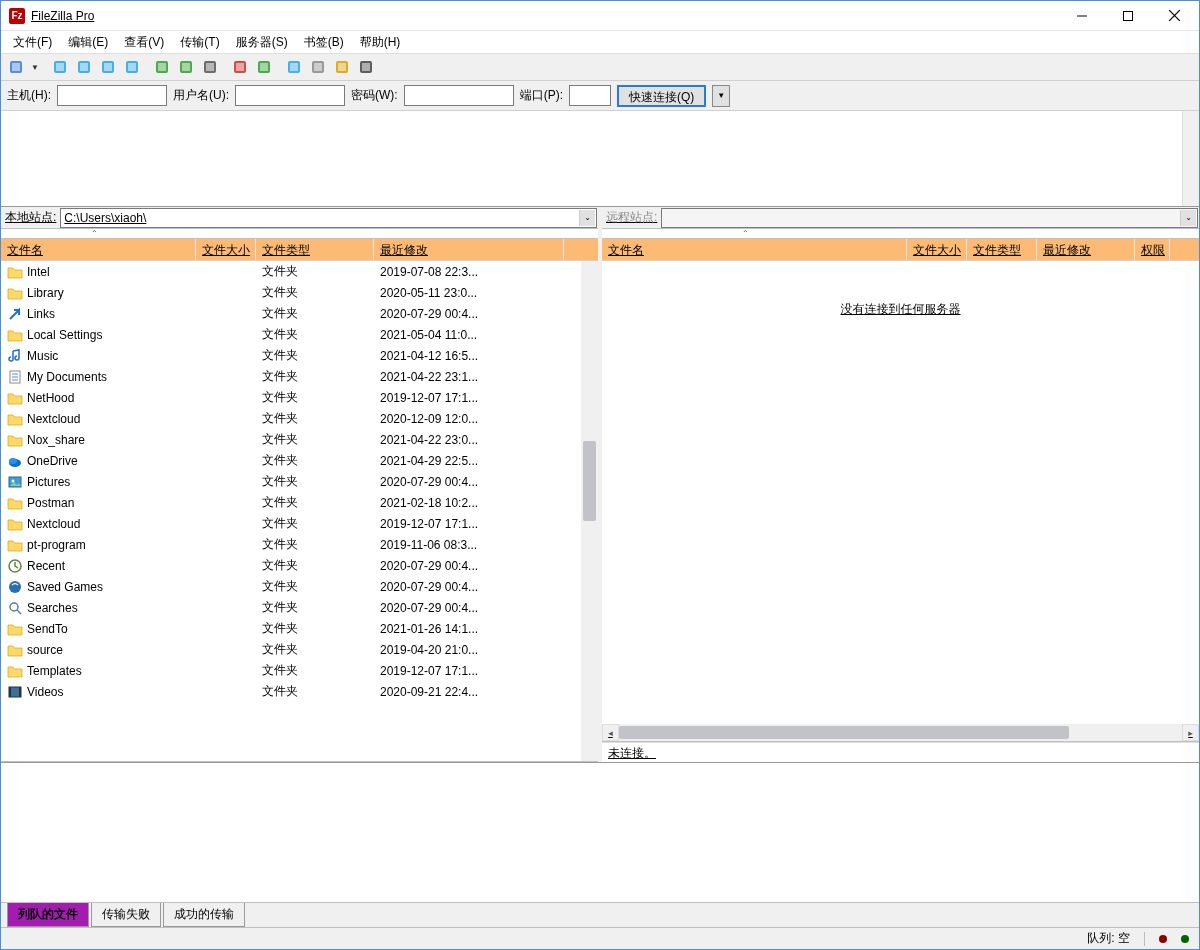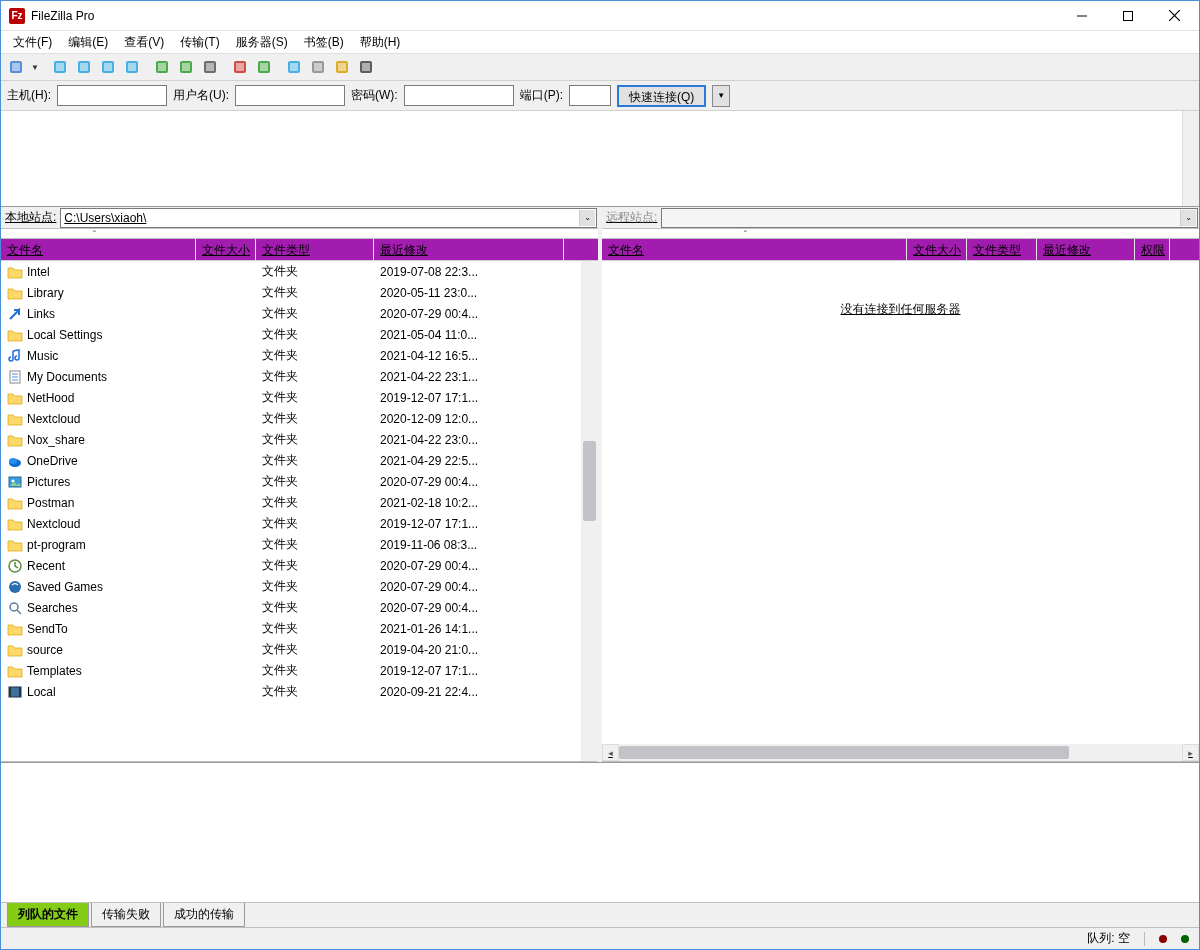--- a/index.html
+++ b/index.html
@@ -1,20 +1,20 @@
 <!DOCTYPE html>
 <html><head>
 <meta charset="utf-8">
 <style>
 * { box-sizing: border-box; margin: 0; padding: 0; }
 body { font-family: "Microsoft YaHei", "Segoe UI", Tahoma, sans-serif; font-size: 12px; background: #fff; color: #000; overflow: hidden; width: 1200px; height: 950px; border: 1px solid #4a90d9; display: flex; flex-direction: column; }
 
 .titlebar { height: 30px; background: #fff; display: flex; align-items: center; padding: 0 2px 0 8px; border-bottom: 1px solid #e5e5e5; }
 .titlebar .app-icon { width: 16px; height: 16px; background: #b00; color: #fff; font-size: 10px; font-weight: bold; display: flex; align-items: center; justify-content: center; margin-right: 6px; border-radius: 2px; }
-.titlebar .title { flex: 1; }
+.titlebar .title { flex: 1; text-decoration: underline; }
 .titlebar .win-btns { display: flex; }
 .titlebar .win-btn { width: 46px; height: 30px; display: flex; align-items: center; justify-content: center; font-size: 14px; }
 
 .menubar { height: 22px; display: flex; align-items: center; padding: 0 4px; background: #fff; }
 .menubar .menu-item { padding: 2px 8px; }
 
 .toolbar { height: 28px; background: #f0f0f0; border-top: 1px solid #e0e0e0; border-bottom: 1px solid #d0d0d0; display: flex; align-items: center; padding: 0 4px; gap: 2px; }
 .toolbar .tb-sep { width: 4px; }
 .toolbar .tb-btn { width: 22px; height: 22px; display: flex; align-items: center; justify-content: center; border: 1px solid transparent; }
 .toolbar .tb-drop { width: 12px; display: flex; align-items: center; justify-content: center; font-size: 8px; color: #333; }
@@ -36,21 +36,21 @@
 .siterow .sitelabel { padding: 0 4px; white-space: nowrap; color: #000; }
 .siterow.disabled .sitelabel { color: #888; }
 .siterow .sitecombo { flex: 1; height: 20px; border: 1px solid #7a7a7a; background: #fff; display: flex; align-items: center; padding: 0 3px; margin-right: 1px; position: relative; }
 .siterow.disabled .sitecombo { background: #f5f5f5; }
 .siterow .sitecombo .drop { position: absolute; right: 1px; top: 1px; bottom: 1px; width: 16px; background: #e1e1e1; border-left: 1px solid #ccc; display: flex; align-items: center; justify-content: center; font-size: 8px; }
 
 .tree-area { height: 10px; background: #fff; border-bottom: 1px solid #c0c0c0; position: relative; }
 .tree-area .sort-ind { position: absolute; left: 90px; top: 0; font-size: 8px; color: #555; }
 
 .filelist { flex: 1; display: flex; flex-direction: column; background: #fff; min-height: 0; border-bottom: 1px solid #c0c0c0;}
-.fl-header { display: flex; background: #a21caf; border-bottom: 1px solid #d0d0d0; height: 22px; }
+.fl-header { display: flex; background: #fdba74; border-bottom: 1px solid #d0d0d0; height: 22px; }
 .fl-header .col { padding: 3px 6px; border-right: 1px solid #e5e5e5; white-space: nowrap; overflow: hidden; }
 .fl-body { flex: 1; overflow: hidden; position: relative; }
 .fl-body .scroll { position: absolute; right: 0; top: 0; bottom: 0; width: 17px; background: #f0f0f0; }
 .fl-body .scroll .thumb { position: absolute; left: 2px; right: 2px; top: 180px; height: 80px; background: #c2c3c9; border-radius: 2px; }
 .fl-body .rows { position: absolute; left: 0; right: 17px; top: 0; }
 .row { display: flex; height: 21px; align-items: center; }
 .row .cell { padding: 0 6px; white-space: nowrap; overflow: hidden; }
 .row .cell.name { display: flex; align-items: center; gap: 4px; }
 .icon16 { width: 16px; height: 16px; display: inline-flex; align-items: center; justify-content: center; flex-shrink: 0; }
 .fl-empty { text-align: center; padding-top: 40px; color: #000; }
@@ -62,21 +62,21 @@
 .hscroll .hs-track { flex: 1; background: #f0f0f0; height: 17px; position: relative; }
 .hscroll .hs-thumb { position: absolute; left: 0; top: 2px; bottom: 2px; width: 80%; background: #c2c3c9; border-radius: 2px; }
 
 .queue { height: 140px; display: flex; flex-direction: column; border-bottom: 1px solid #c0c0c0; }
 .queue .q-header { display: flex; height: 22px; border-bottom: 1px solid #d0d0d0; }
 .queue .q-header .col { padding: 3px 6px; border-right: 1px solid #e5e5e5; white-space: nowrap; }
 .queue .q-body { flex: 1; background: #fff; }
 
 .qtabs { height: 24px; background: #f0f0f0; display: flex; align-items: flex-start; padding: 0 6px; }
 .qtabs .qtab { border: 1px solid #999; border-top: none; padding: 3px 10px; background: #f0f0f0; margin-right: 2px; font-size: 12px; }
-.qtabs .qtab.active { background: #84cc16; font-weight: bold; }
+.qtabs .qtab.active { background: #a21caf; font-weight: bold; }
 
 .statusbar { height: 22px; background: #f0f0f0; border-top: 1px solid #c0c0c0; display: flex; align-items: center; justify-content: flex-end; padding: 0 10px; gap: 14px; }
 .statusbar .led { width: 8px; height: 8px; border-radius: 50%; }
 .statusbar .sep { width: 1px; height: 14px; background: #bbb; }
 
 svg { display: block; }
 </style>
 </head>
 <body>
 
@@ -546,21 +546,21 @@
             </div>
             <div class="row">
               <div class="cell name" style="width:195px">
                 <span class="icon16">
                   <svg width="16" height="16">
                     <rect x="2" y="3" width="12" height="10" fill="#3d6f9b" stroke="#234"></rect>
                     <rect x="2" y="3" width="2" height="10" fill="#234"></rect>
                     <rect x="12" y="3" width="2" height="10" fill="#234"></rect>
                   </svg>
                 </span>
-                <span>Local</span>
+                <span>Videos</span>
               </div>
               <div class="cell" style="width:60px;text-align:right"></div>
               <div class="cell" style="width:118px">文件夹</div>
               <div class="cell" style="width:190px">2020-09-21 22:4...</div>
             </div>
           </div>
         <div class="scroll">
             <div class="thumb"></div>
           </div>
       </div>
@@ -590,20 +590,21 @@
         <div class="fl-empty">没有连接到任何服务器</div>
       </div>
       <div class="hscroll">
         <div class="hs-btn">◂</div>
         <div class="hs-track">
             <div class="hs-thumb"></div>
           </div>
         <div class="hs-btn">▸</div>
       </div>
     </div>
+    <div class="statline">未连接。</div>
   </div>
 </div>
 
 <div class="queue">
   <div class="q-body"></div>
 </div>
 
 <div class="qtabs" id="qtabs">
     <div class="qtab active">列队的文件</div>
     <div class="qtab">传输失败</div>

